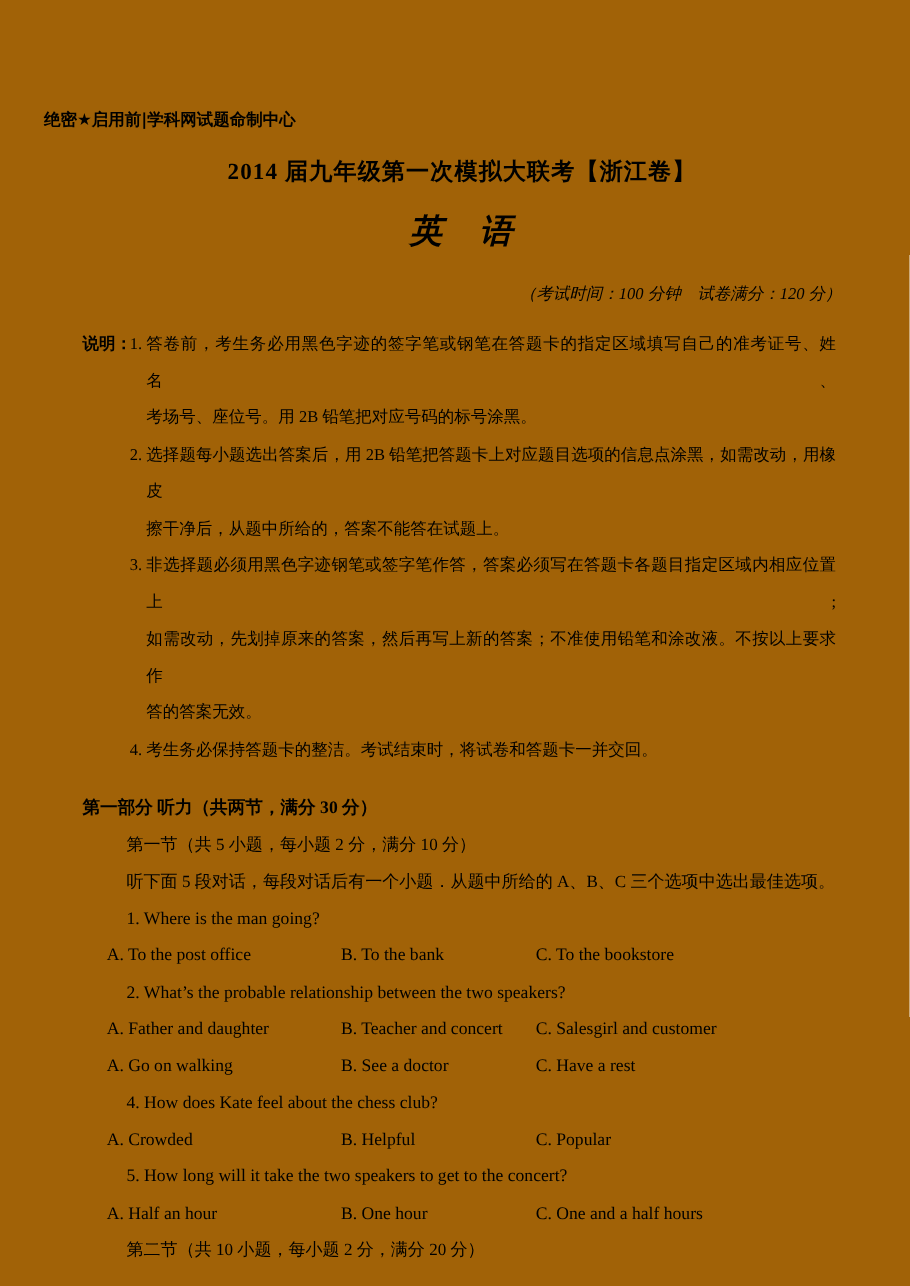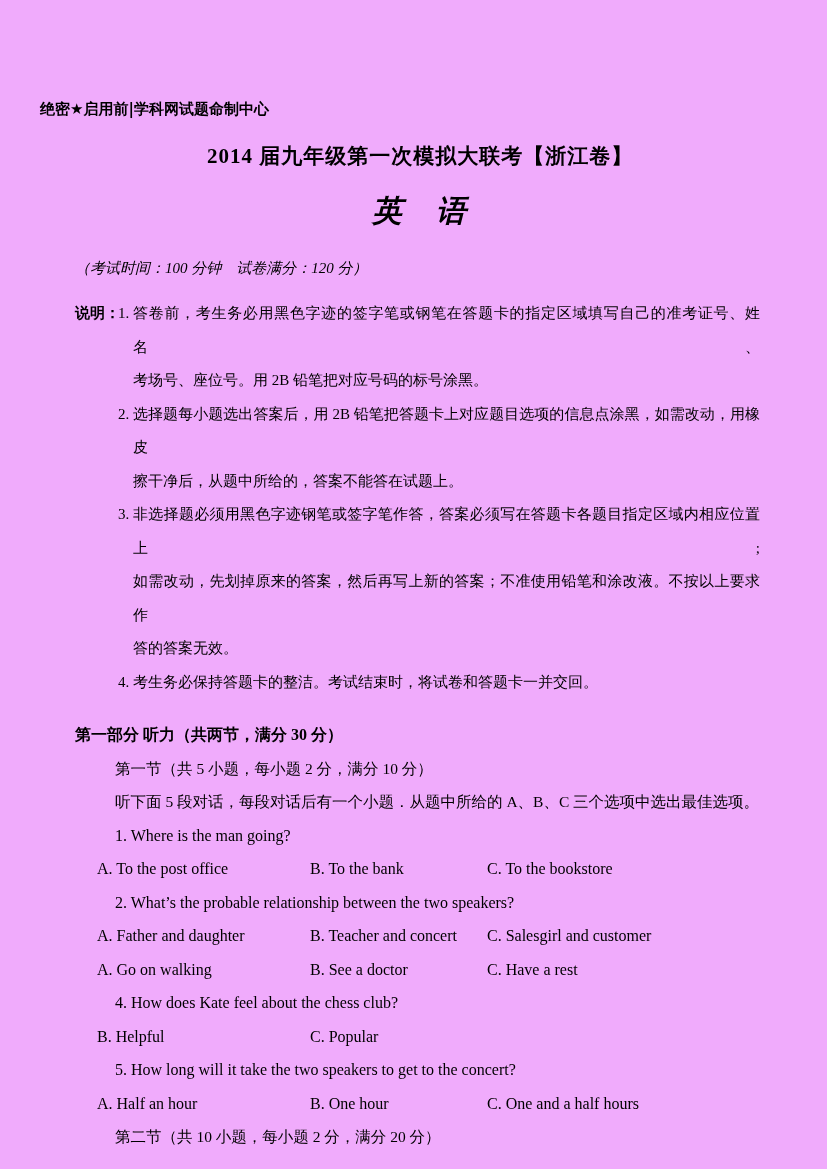--- a/index.html
+++ b/index.html
@@ -2,21 +2,21 @@
 <html><head>
 <meta charset="utf-8">
 <style>
   html, body { margin: 0; padding: 0; background: #ffffff; }
   .page {
     position: relative;
     width: 827px;
     height: 1169px;
     box-sizing: border-box;
     padding: 98px 62px 0 75px;
-    background: #f0abfc;
+    background: #a16207;
     color: #000000;
     font-family: "Liberation Serif", "DejaVu Serif", serif;
     font-size: 16px;
     overflow: hidden;
   }
   .classification {
     margin-left: -35px;
     font-family: "DejaVu Sans", "Liberation Sans", sans-serif;
     font-weight: bold;
     font-size: 15px;
@@ -34,21 +34,21 @@
     margin-top: 21px;
     text-align: center;
     font-size: 30px;
     line-height: 37px;
     font-weight: 600;
     letter-spacing: 2px;
     font-style: italic;
   }
   .exam-info {
     margin-top: 28px;
-    text-align: left;
+    text-align: right;
     font-size: 15px;
     line-height: 23px;
     font-style: italic;
   }
   .notes {
     margin-top: 17px;
     position: relative;
     font-size: 15px;
     width: 685px;
   }
@@ -144,20 +144,21 @@
     <div class="opts">
       <span class="opt">A. Go on walking</span>
       <span class="opt">B. See a doctor</span>
       <span class="opt">C. Have a rest</span>
     </div>
   </div>
 
   <div>
     <div class="body-line">4. How does Kate feel about the chess club?</div>
     <div class="opts">
+      <span class="opt">A. Crowded</span>
       <span class="opt">B. Helpful</span>
       <span class="opt">C. Popular</span>
     </div>
   </div>
 
   <div>
     <div class="body-line">5. How long will it take the two speakers to get to the concert?</div>
     <div class="opts">
       <span class="opt">A. Half an hour</span>
       <span class="opt">B. One hour</span>

